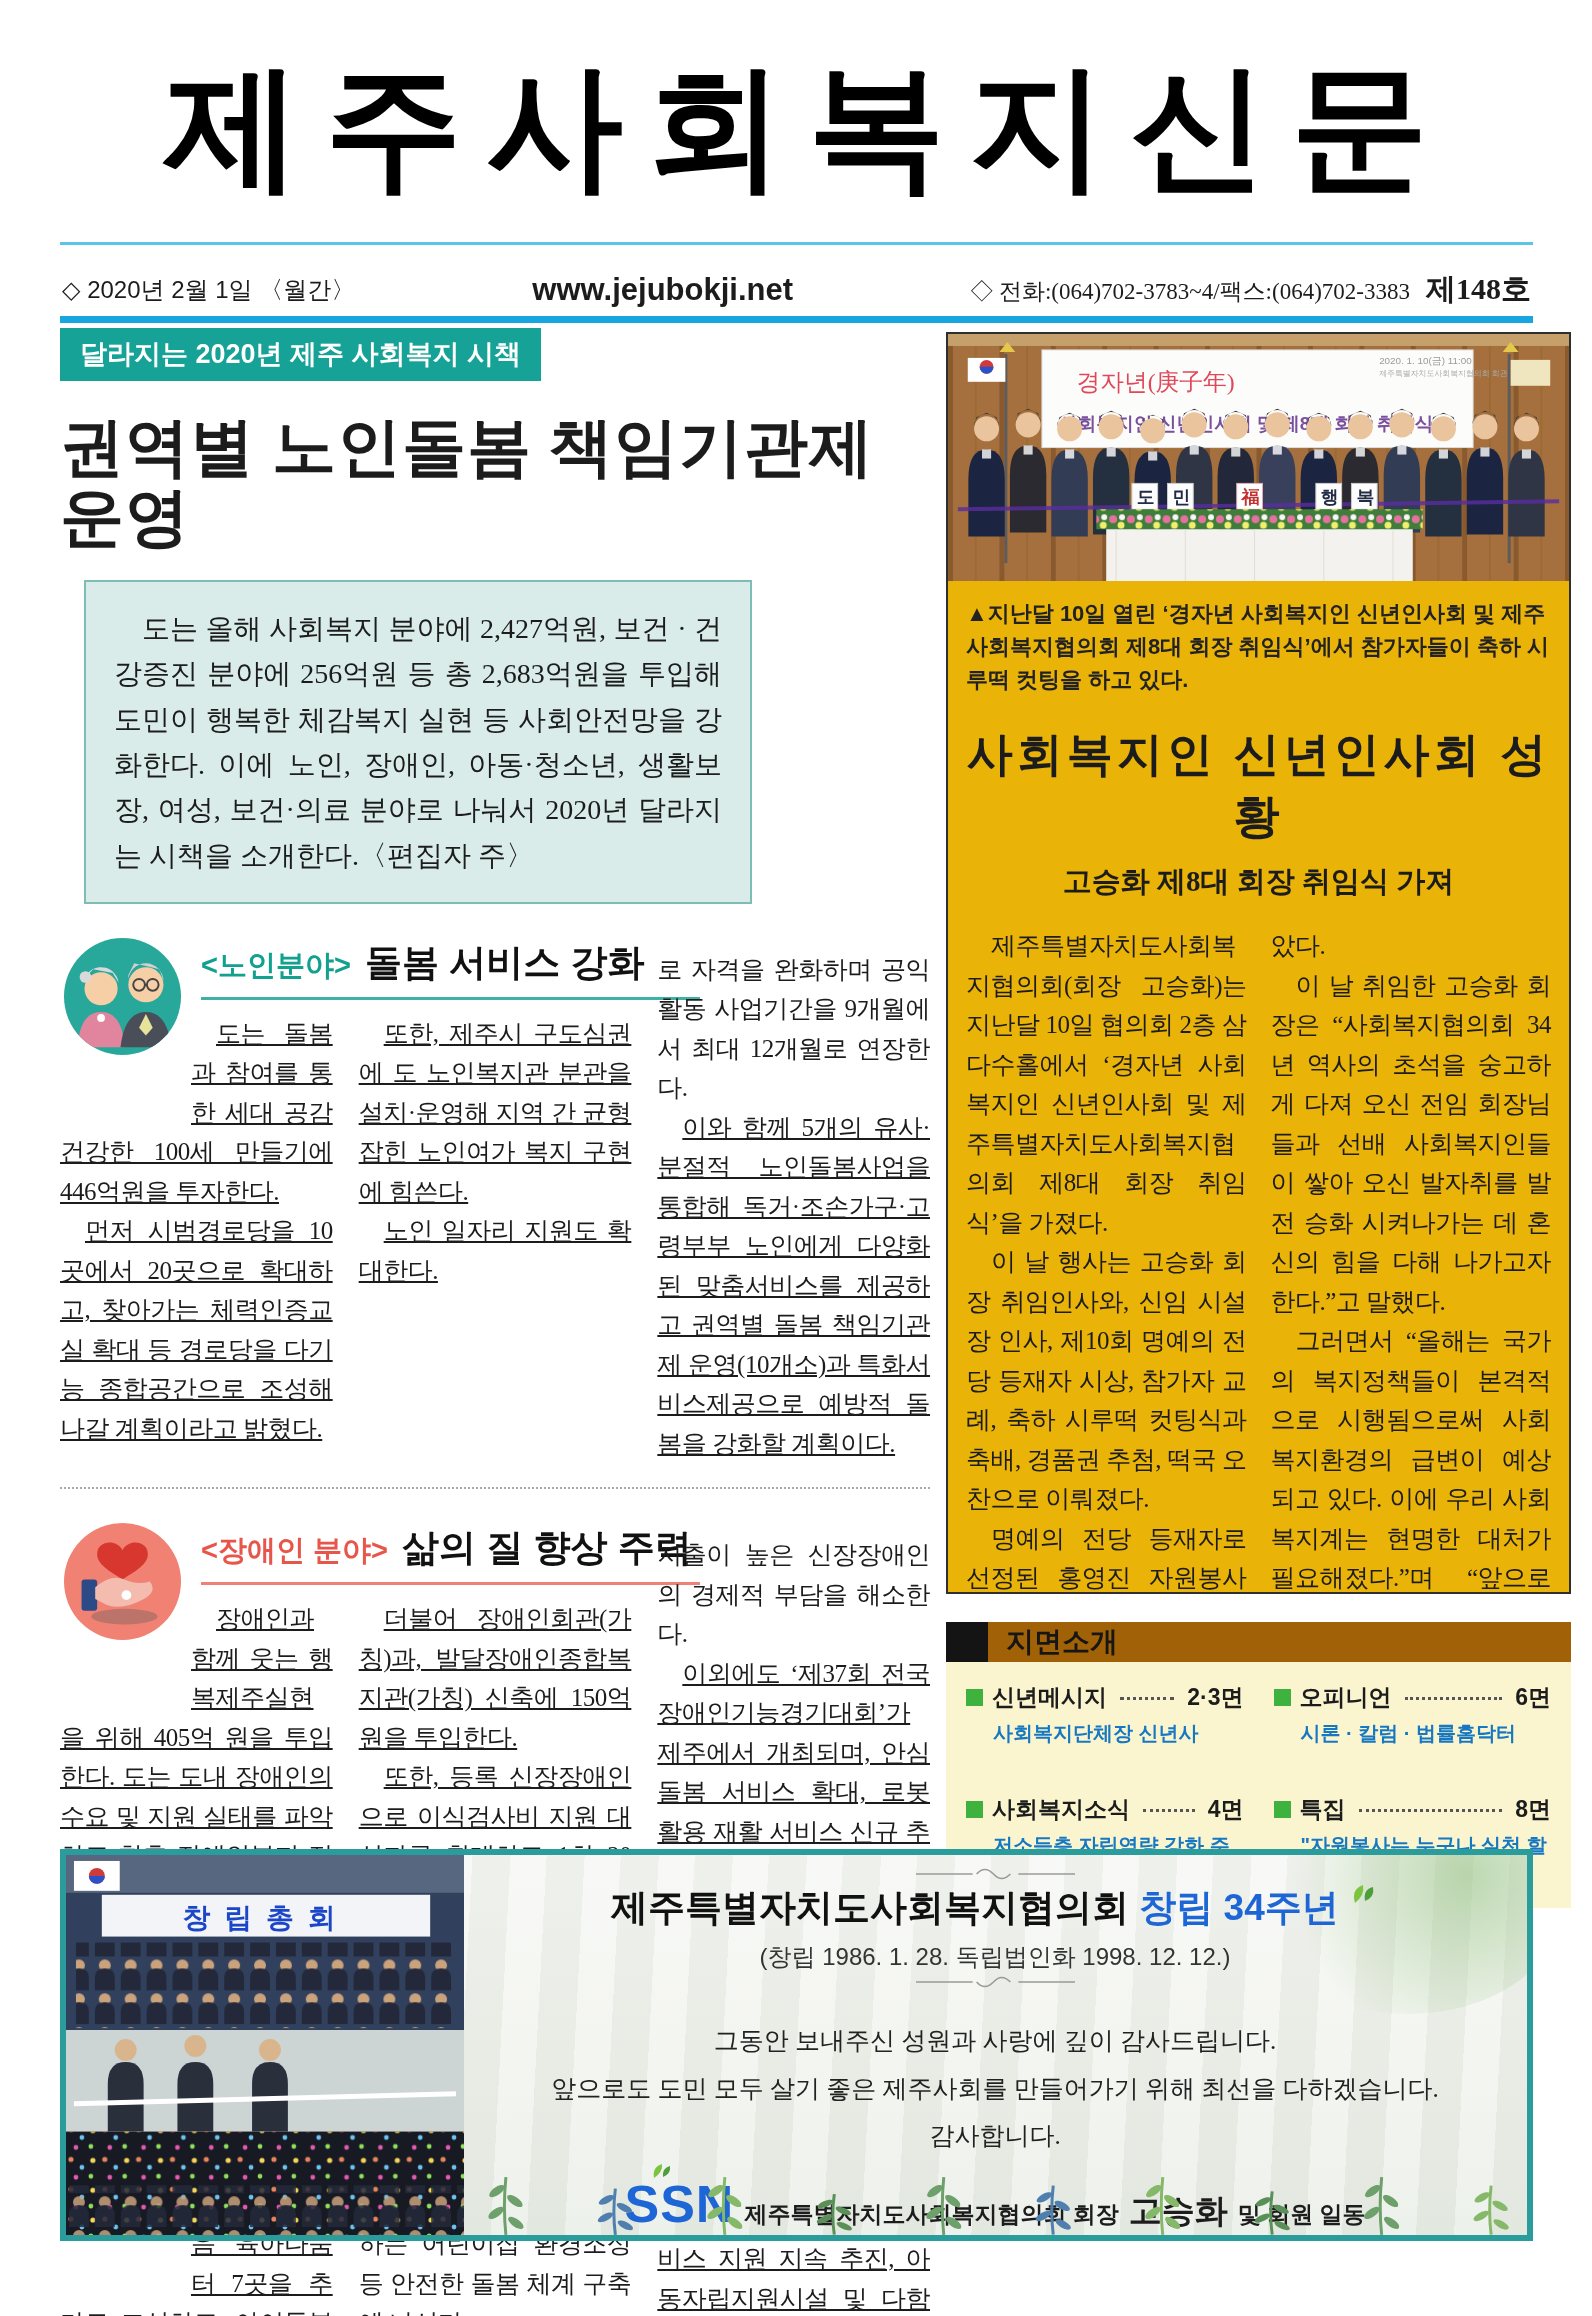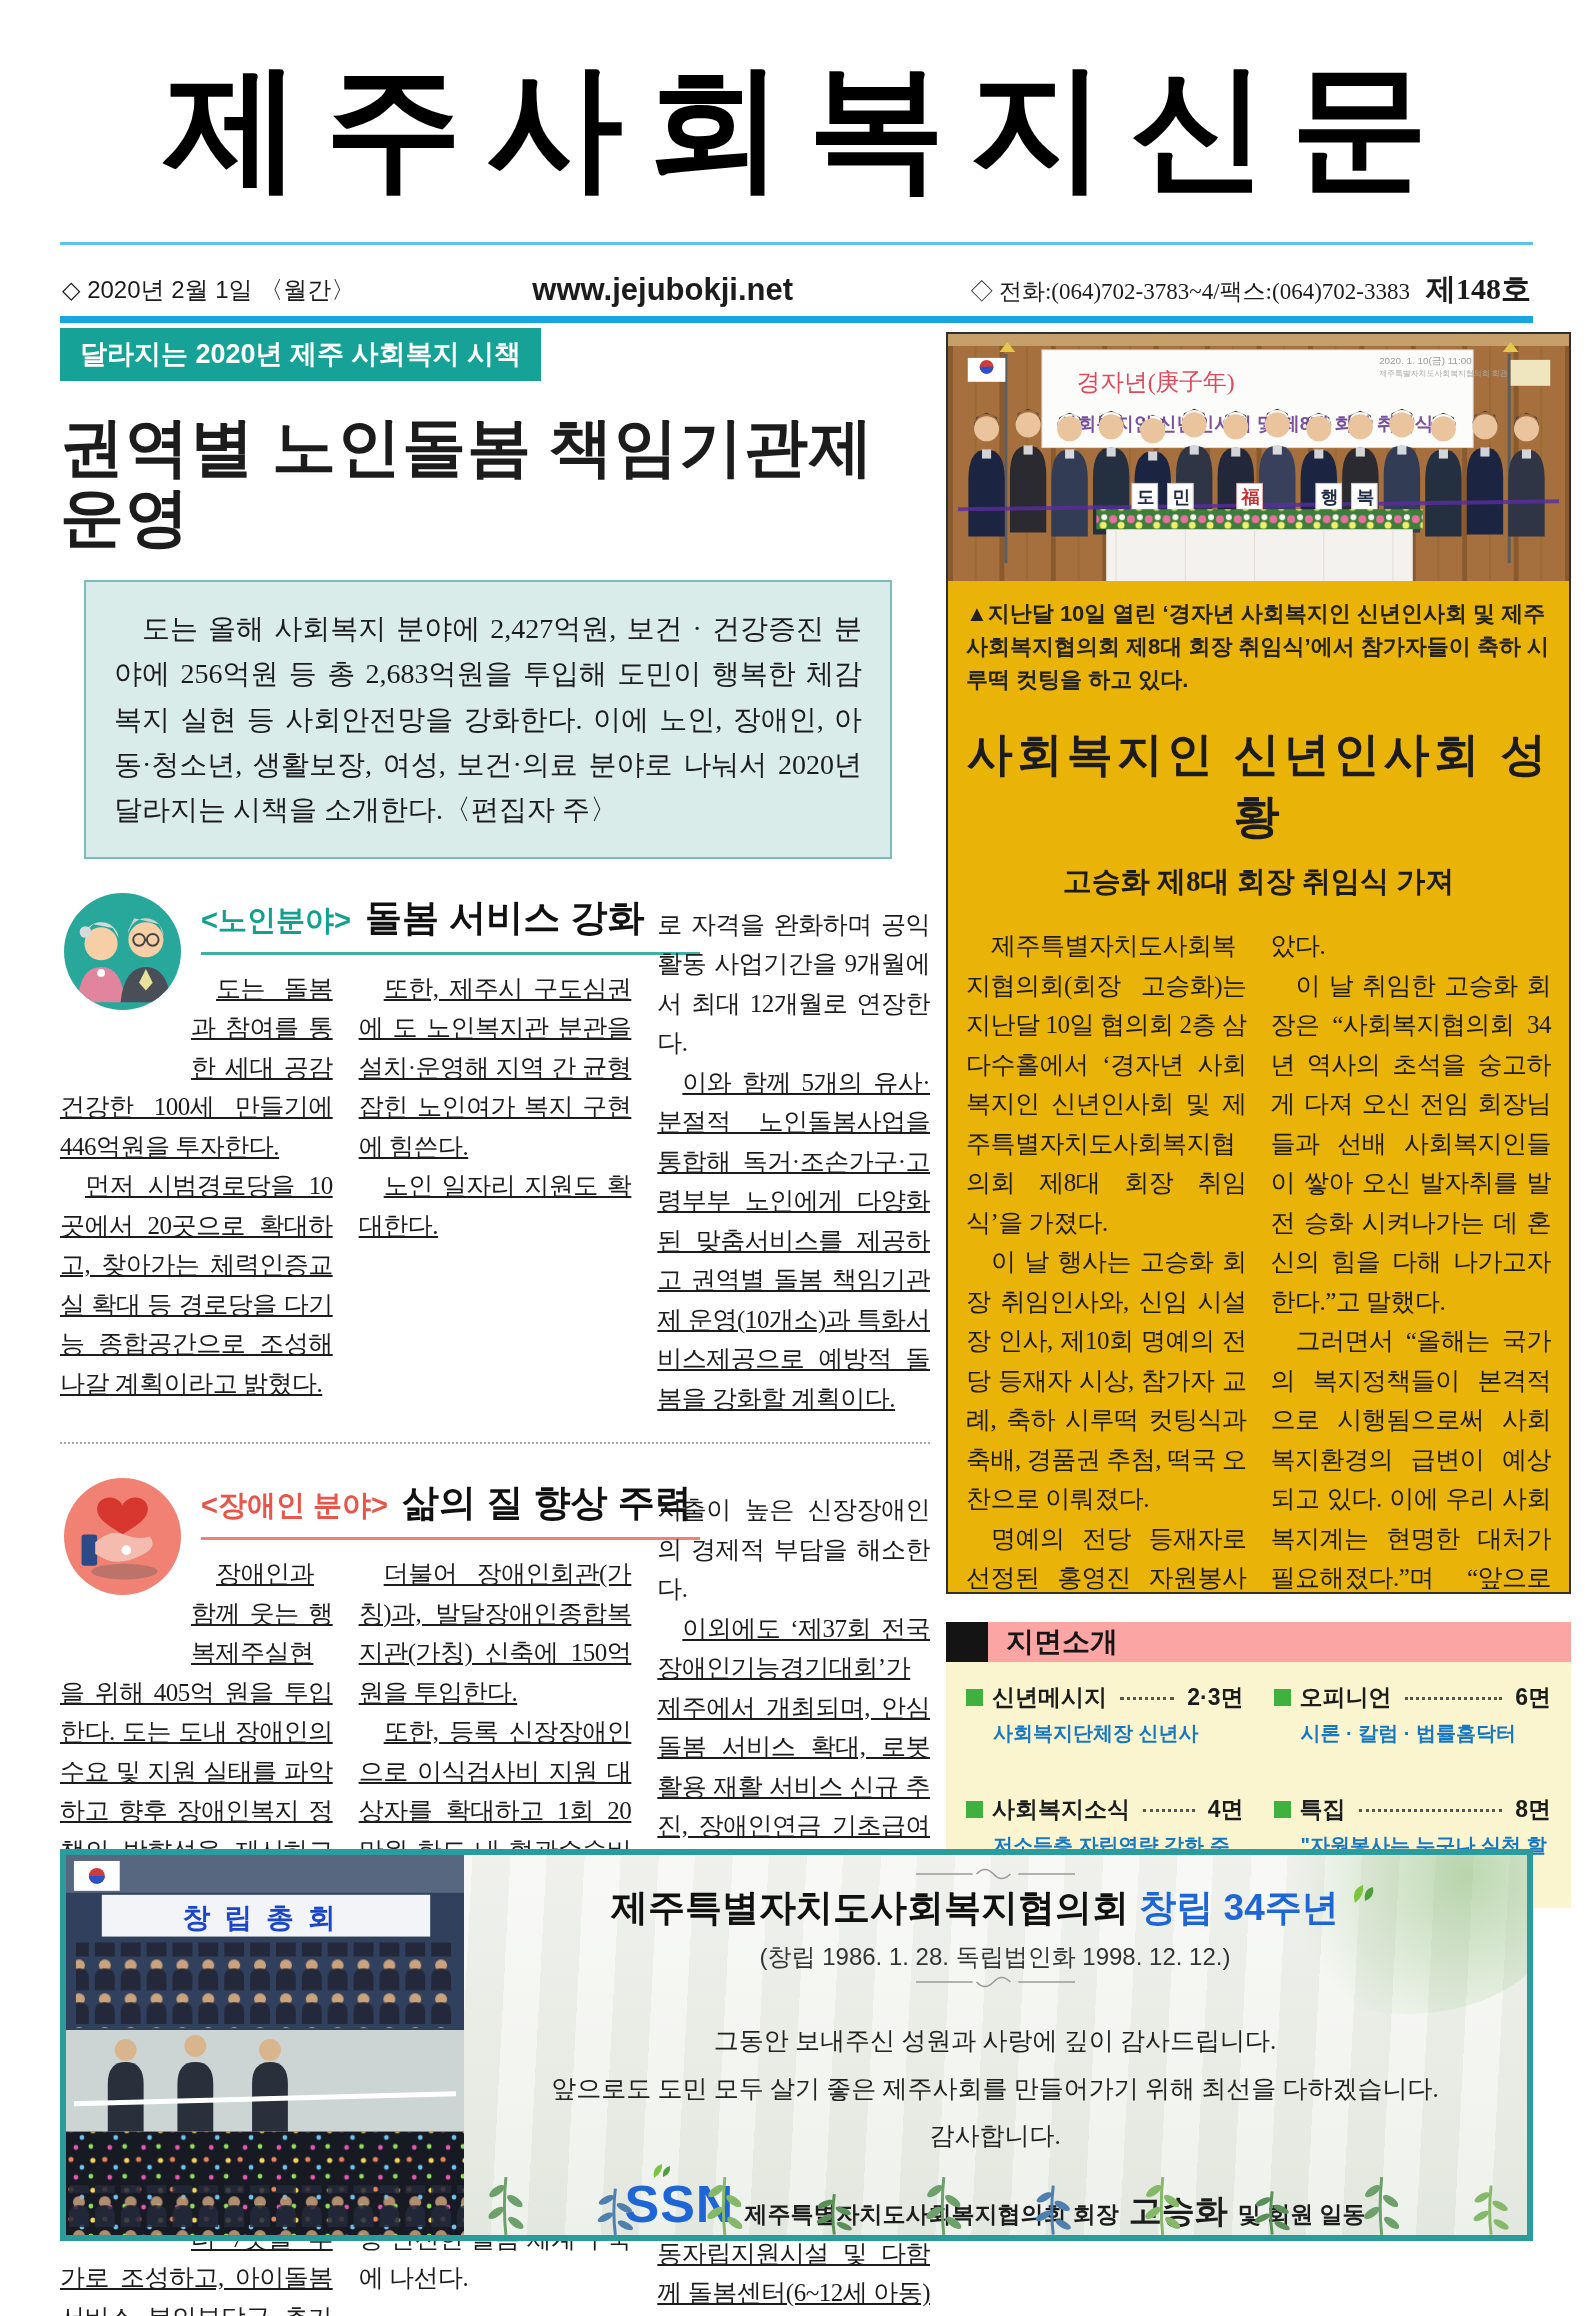--- a/index.html
+++ b/index.html
@@ -21,21 +21,21 @@
   .dl-right{font-size:23px;font-family:Liberation Serif, serif;display:flex;align-items:baseline;gap:16px;}
   .dl-issue{font-size:30px;font-weight:900;}
 
   
   .main{position:absolute;top:328px;left:60px;width:1473px;}
   .left-area{position:absolute;left:0;top:0;width:870px;}
 
   .kicker{display:inline-block;background:#16a296;color:#fff;font-weight:800;
           font-size:27px;padding:8px 20px 9px;font-family:"Liberation Sans","DejaVu Sans",sans-serif;}
   .headline{margin-top:32px;font-size:64px;font-weight:700;letter-spacing:1px;line-height:1.1;}
-  .leadbox{margin-top:26px;margin-left:24px;width:808px;box-sizing:border-box;
+  .leadbox{margin-top:26px;margin-left:24px;width:668px;box-sizing:border-box;
            background:#d9ecea;border:2px solid #7dbdb6;padding:24px 28px;
            font-size:28px;line-height:1.62;text-align:justify;}
   .leadbox .ind{text-indent:1em;margin:0;}
 
   .section{position:relative;margin-top:34px;}
   .sec-icon{position:absolute;left:4px;top:0;width:117px;height:117px;border-radius:50%;overflow:hidden;}
   .sec-head{margin-left:141px;width:499px;display:flex;align-items:baseline;gap:14px;
             padding-bottom:9px;border-bottom:3px solid;}
   .sec-tag{font-size:29px;font-weight:800;font-family:"Liberation Sans","DejaVu Sans",sans-serif;white-space:nowrap;}
   .sec-title{font-size:37px;font-weight:900;color:#111;font-family:"Liberation Sans","DejaVu Sans",sans-serif;white-space:nowrap;}
@@ -65,21 +65,21 @@
   .r-subhead{margin-top:14px;text-align:center;font-size:29px;font-weight:700;}
   .r-cols{display:flex;gap:24px;padding:24px 18px 0;}
   .r-col{flex:1;font-size:25px;line-height:1.58;text-align:justify;letter-spacing:-0.5px;}
   .r-col p{margin:0;}
   .r-col p.ind{text-indent:1em;}
 
   
   .guide{position:absolute;left:886px;top:1294px;width:625px;}
   .g-head{display:flex;height:40px;}
   .g-chip{width:42px;background:#141414;}
-  .g-bar{flex:1;background:#fca5a5;display:flex;align-items:center;padding-left:18px;
+  .g-bar{flex:1;background:#a16207;display:flex;align-items:center;padding-left:18px;
          font-size:28px;font-weight:800;color:#161616;font-family:"Liberation Sans","DejaVu Sans",sans-serif;}
   .g-body{background:#faf5cf;padding:20px 20px 22px;display:grid;
           grid-template-columns:1fr 1fr;grid-template-rows:1fr 1fr;grid-auto-flow:column;
           column-gap:30px;row-gap:20px;}
   .gi-row{display:flex;align-items:baseline;gap:9px;}
   .g-bullet{width:17px;height:17px;background:#3eb13e;align-self:center;flex:none;}
   .g-label{font-size:23px;font-weight:800;font-family:"Liberation Sans","DejaVu Sans",sans-serif;white-space:nowrap;}
   .g-dots{flex:1;border-bottom:3px dotted #555;transform:translateY(-5px);margin:0 4px;}
   .g-page{font-size:23px;font-weight:900;font-family:"Liberation Sans","DejaVu Sans",sans-serif;white-space:nowrap;}
   .g-sub{margin:7px 0 0 27px;color:#1778c2;font-size:20px;font-weight:700;

